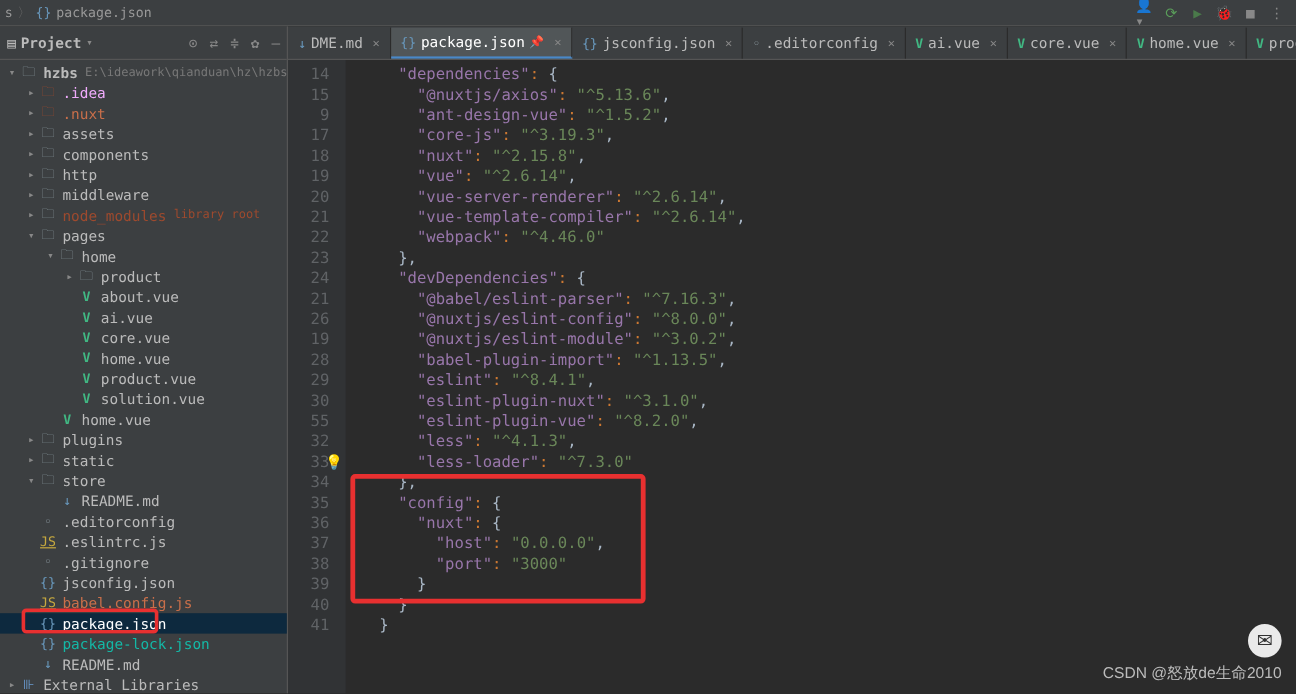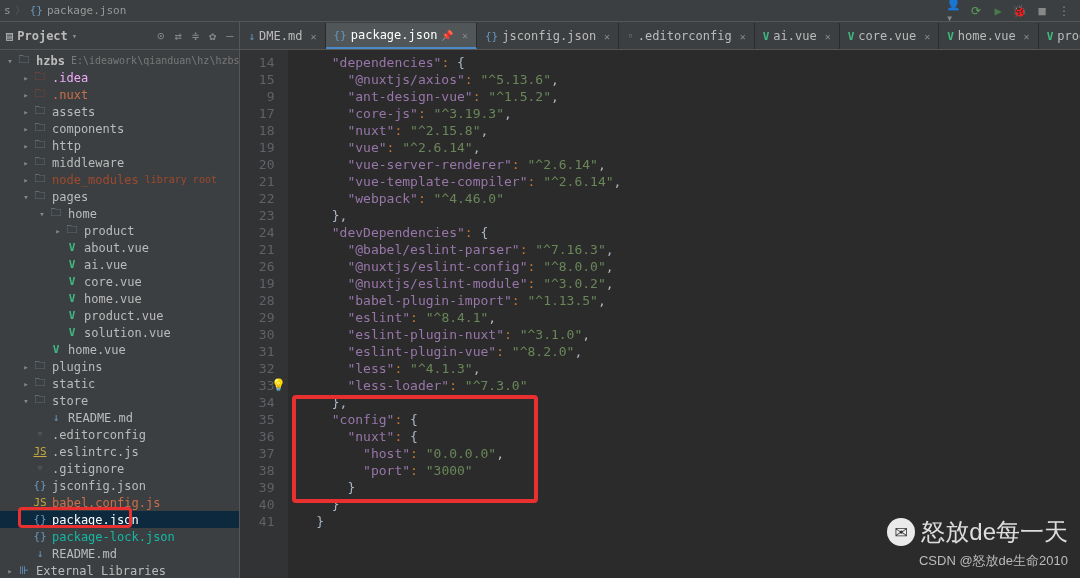--- a/index.html
+++ b/index.html
@@ -312,21 +312,21 @@
           <div class="ln">21</div>
           <div class="ln">22</div>
           <div class="ln">23</div>
           <div class="ln">24</div>
           <div class="ln">21</div>
           <div class="ln">26</div>
           <div class="ln">19</div>
           <div class="ln">28</div>
           <div class="ln">29</div>
           <div class="ln">30</div>
-          <div class="ln">31</div>
+          <div class="ln">55</div>
           <div class="ln">32</div>
           <span class="bulb" style="top: 327px;">💡</span>
           <div class="ln">33</div>
           <div class="ln">34</div>
           <div class="ln">35</div>
           <div class="ln">36</div>
           <div class="ln">37</div>
           <div class="ln">38</div>
           <div class="ln">39</div>
           <div class="ln">40</div>
@@ -362,15 +362,14 @@
           <div class="line"><span class="k-pun">      }</span></div>
           <div class="line"><span class="k-pun">    }</span></div>
           <div class="line"><span class="k-pun">  }</span></div>
         </div>
     </div>
   </div>
 </div>
 
 <div class="watermark">
   <span class="wx">✉</span>
-  <span>怒放de每一天</span>
 </div>
 <div class="csdn">CSDN @怒放de生命2010</div>
 
 </body></html>

